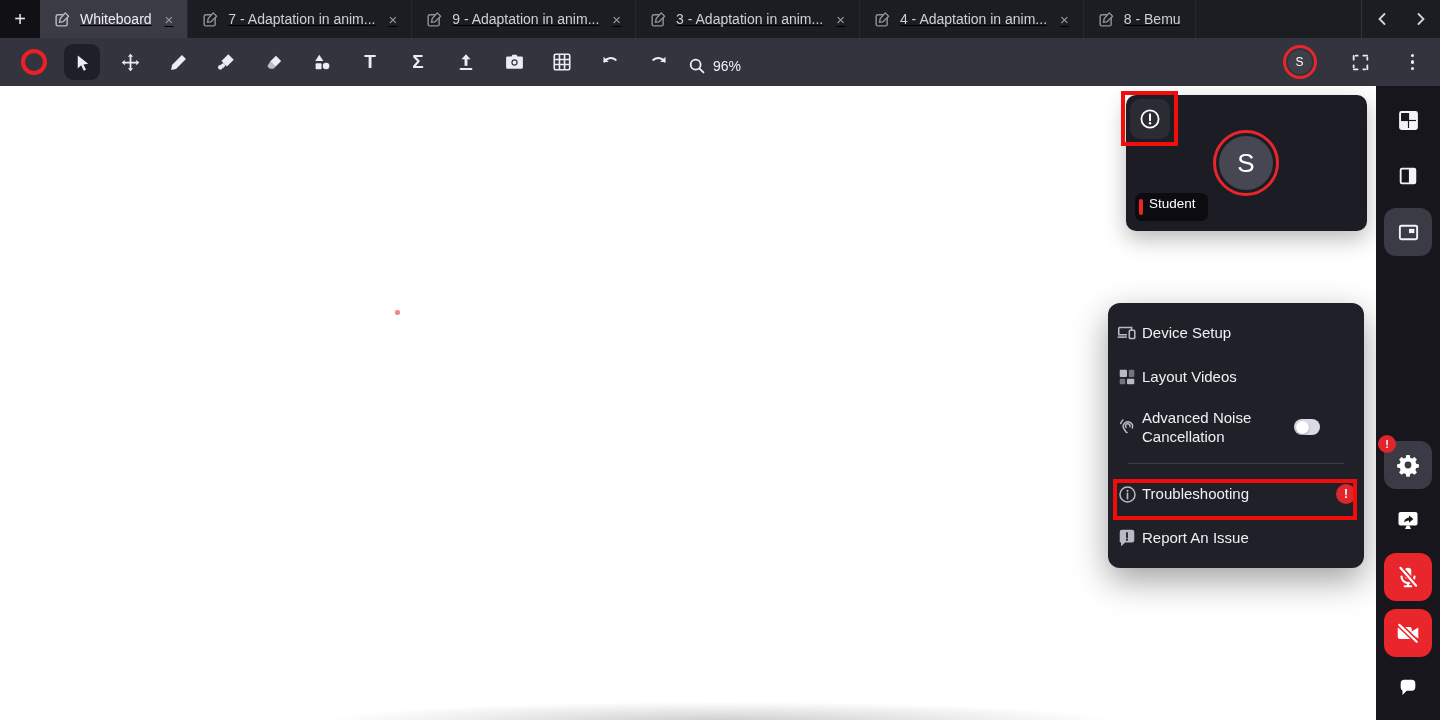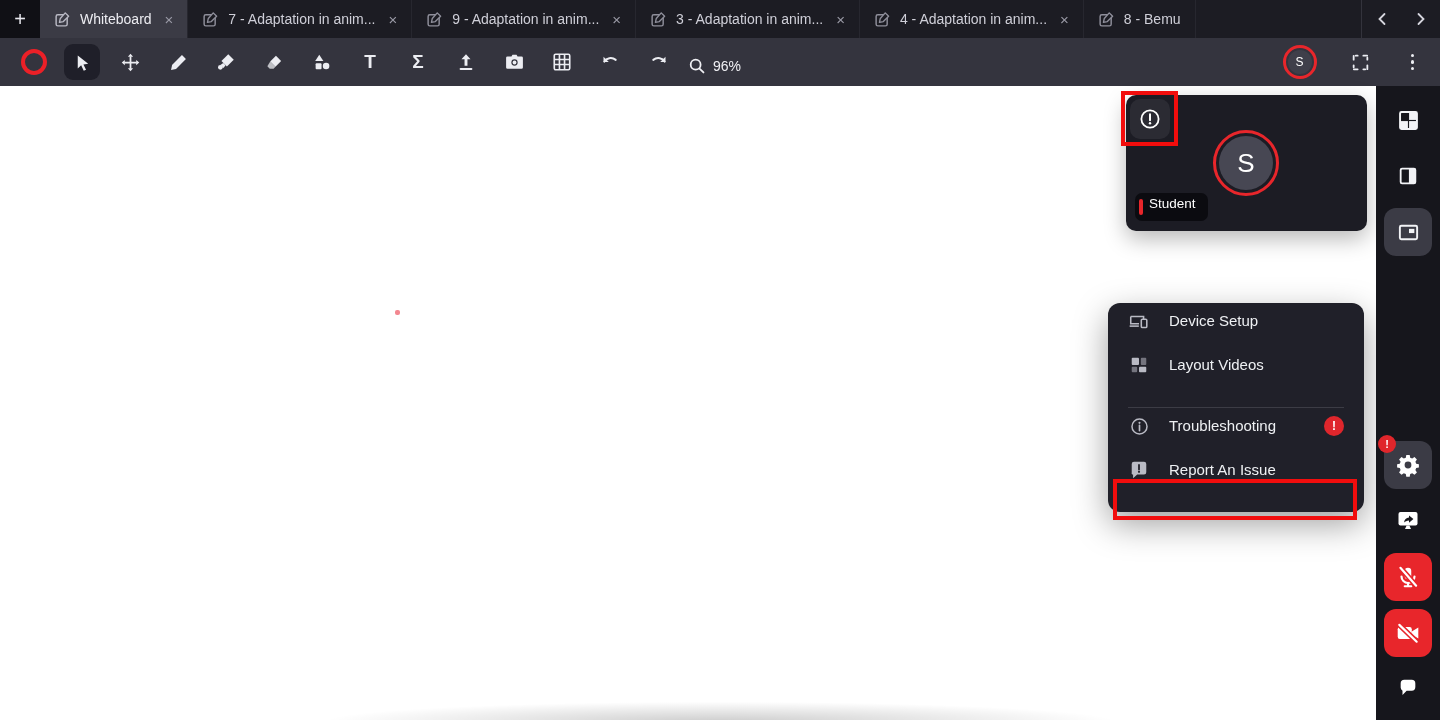--- a/index.html
+++ b/index.html
@@ -5,21 +5,21 @@
   * { margin:0; padding:0; box-sizing:border-box; }
   html,body { width:1440px; height:720px; overflow:hidden; background:#fff;
               font-family:"Liberation Sans","DejaVu Sans",sans-serif; }
   .app { position:relative; width:1440px; height:720px; overflow:hidden; }
 
   
   .tabbar { position:absolute; left:0; top:0; width:1440px; height:38px;
             background:#1c1c23; display:flex; align-items:stretch; }
   .tab-add { width:40px; height:38px; background:#101015; border:none; color:#e8e8ee;
              font-size:20px; cursor:pointer; flex:0 0 auto; }
-  .tabs { display:flex; flex:1 1 auto; overflow:hidden; }
+  .tabs { display:flex; flex:1 1 auto; overflow:hidden;text-decoration:underline; }
   .tab { display:flex; align-items:center; gap:9px; padding:0 14px; height:38px;
          border-right:1px solid #27272f; white-space:nowrap; color:#cfcfd8;
          font-size:14px; cursor:pointer; flex:0 0 auto; }
   .tab.active { background:#3b3b45; color:#ededf2; }
   .tab .edit-ic { color:#8f8f9b; display:flex; }
   .tab.active .edit-ic { color:#b9b9c4; }
   .tab-close { color:#9a9aa6; font-size:15px; margin-left:4px; line-height:1; cursor:pointer; }
   .tab-scroll { flex:0 0 auto; display:flex; align-items:center; border-left:1px solid #33333c; }
   .tab-scroll button { width:39px; height:38px; background:transparent; border:none;
                        color:#d6d6de; cursor:pointer; display:flex; align-items:center; justify-content:center; }
@@ -55,21 +55,21 @@
                       border:3px solid #e8262b; display:flex; align-items:center; justify-content:center; }
   .tile-avatar { width:54px; height:54px; border-radius:50%; background:#474753; color:#fff; font-size:26px;
                  display:flex; align-items:center; justify-content:center; }
   .name-pill { position:absolute; left:9px; bottom:10px; height:28px; background:#0b0b10; border-radius:7px;
                display:flex; align-items:center; padding:0 12px 8px 14px; color:#fff; font-size:13.5px; }
   .name-pill .vu { position:absolute; left:4px; top:6px; width:4px; height:16px; border-radius:2px; background:#e8262b; }
 
   
   .menu { position:absolute; left:1108px; top:303px; width:256px; background:#202029; border-radius:12px;
           padding:8px 0; box-shadow:0 12px 34px rgba(0,0,0,.38); }
-  .menu-item { display:flex; gap:19px; height:44px; padding:0 20px; cursor:pointer;
+  .menu-item { display:flex; align-items:center; gap:4px; height:44px; padding:0 8px; cursor:pointer;
                color:#eef0f3; font-size:15px; }
   .menu-item.tall { height:56px; }
   .menu-item .mi-icon { width:22px; display:flex; justify-content:center; color:#b9bac4; flex:0 0 auto; }
   .mi-label { flex:1 1 auto; line-height:1.3; }
   .toggle { width:26px; height:16px; border-radius:8px; background:#d9dae3; position:relative; flex:0 0 auto; cursor:pointer; }
   .toggle .knob { position:absolute; left:1.5px; top:1.5px; width:13px; height:13px; border-radius:50%;
                   background:#fff; box-shadow:0 1px 2px rgba(0,0,0,.3); }
   .menu-divider { height:1px; background:#3c3c45; margin:8px 20px; }
   .alert-badge { width:20px; height:20px; border-radius:50%; background:#df262c; color:#fff; font-size:12px;
                  font-weight:bold; display:flex; align-items:center; justify-content:center; flex:0 0 auto; }
@@ -336,20 +336,33 @@
         <svg width="20" height="20" viewBox="0 0 22 22" fill="currentColor">
             <rect x="3" y="3" width="8" height="8" rx="1"></rect>
             <rect x="13" y="3" width="6" height="8" rx="1" opacity=".55"></rect>
             <rect x="3" y="13" width="6" height="6" rx="1" opacity=".55"></rect>
             <rect x="11" y="13" width="8" height="6" rx="1"></rect>
           </svg>
       </span>
       <span class="mi-label">Layout Videos</span>
     </div>
 
+    <div class="menu-item tall">
+      <span class="mi-icon">
+        <svg width="21" height="21" viewBox="0 0 24 24" fill="none" stroke="currentColor" stroke-width="1.7" stroke-linecap="round">
+            <path d="M17.5 12.5a5.3 5.3 0 1 0-9 1.8c1.2 1.5 1.1 3.2 3 3.4"></path>
+            <path d="M14.8 11a2.6 2.6 0 1 0-4.4 1"></path>
+            <path d="M4.2 7.5a8.6 8.6 0 0 1 2.6-4"></path>
+          </svg>
+      </span>
+      <span class="mi-label" style="max-width:148px">Advanced Noise Cancellation</span>
+      <span class="toggle">
+          <span class="knob"></span>
+        </span>
+    </div>
 
     <div class="menu-divider"></div>
 
     <div class="menu-item">
       <span class="mi-icon">
         <svg width="21" height="21" viewBox="0 0 24 24">
             <circle cx="12" cy="12" r="8.6" stroke="currentColor" stroke-width="1.7" fill="none"></circle>
             <circle cx="12" cy="7.8" r="1.2" fill="currentColor"></circle>
             <path d="M12 10.8v6" stroke="currentColor" stroke-width="1.9" stroke-linecap="round"></path>
           </svg>

